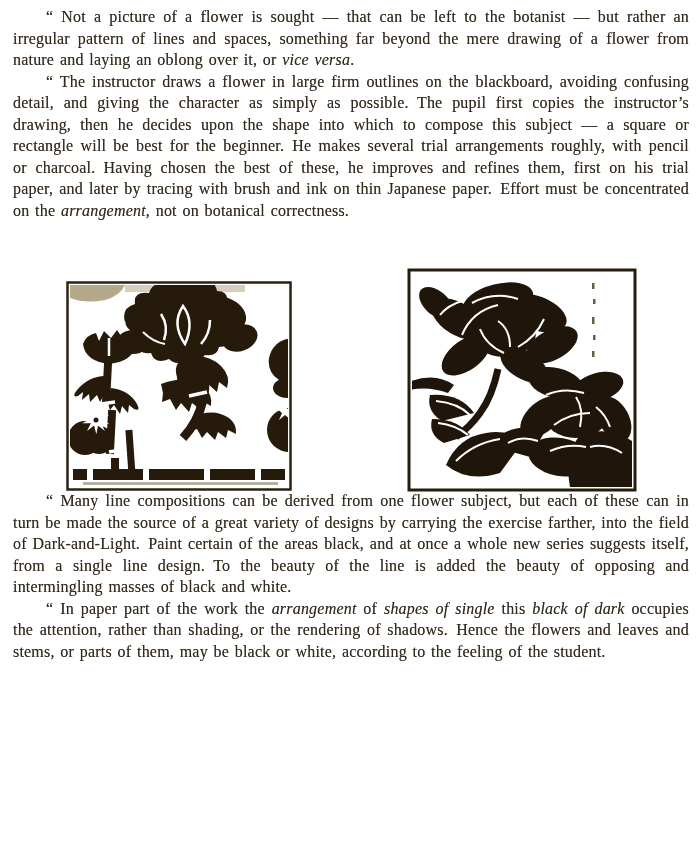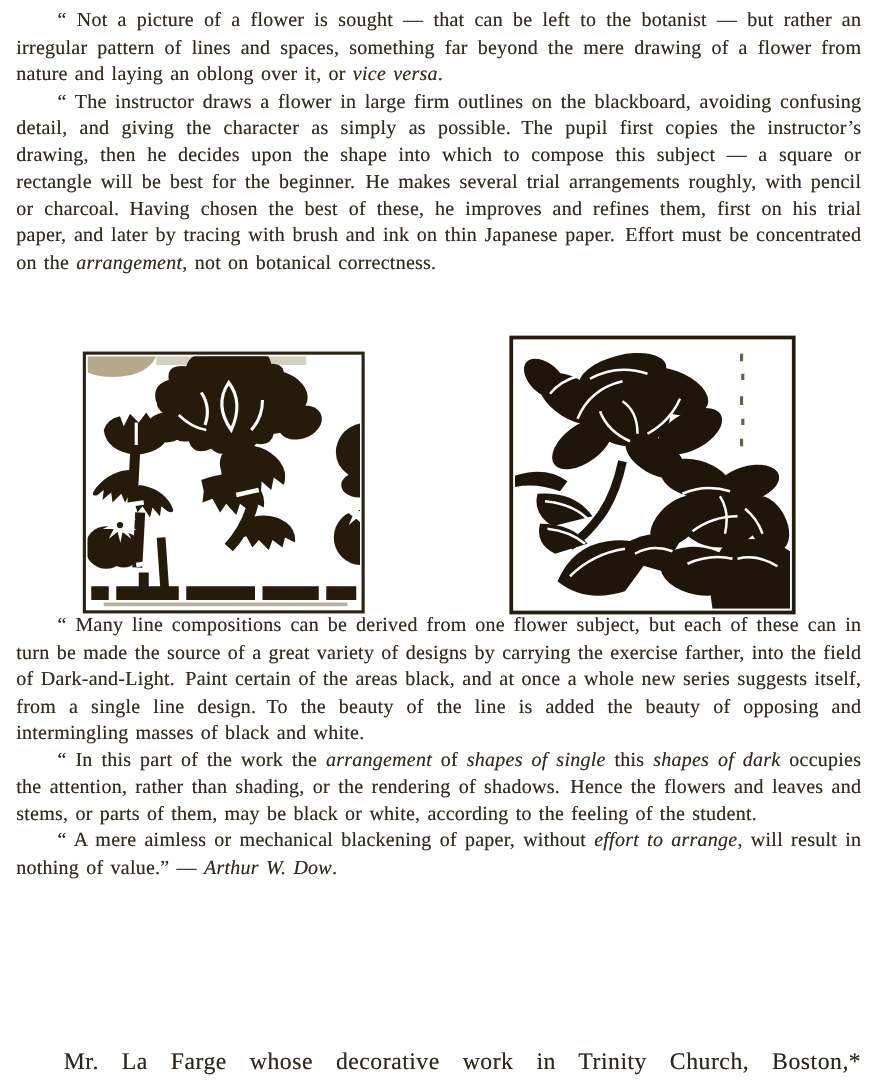--- a/index.html
+++ b/index.html
@@ -165,19 +165,17 @@
           <rect x="186" y="50" width="2.5" height="7"></rect>
           <rect x="187" y="68" width="2.5" height="5"></rect>
           <rect x="186" y="84" width="2.5" height="6"></rect>
         </g>
       </g>
     </svg>
   </figure>
 
   <div class="text-block tb2">
     <p class="body"><span>“ Many line compositions can be derived from one flower subject, but each of these can in turn be made the source of a great variety of designs by carrying the exercise farther, into the field of Dark-and-Light. Paint certain of the areas black, and at once a whole new series suggests itself, from a single line design. To the beauty of the line is added the beauty of opposing and intermingling masses of black and white.</span></p>
-    <p class="body"><span>“ In this part of the work the </span><i>arrangement</i><span> of </span><i>shapes of single</i><span> this </span><i>shapes of dark</i><span> occupies the attention, rather than shading, or the rendering of shadows. Hence the flowers and leaves and stems, or parts of them, may be black or white, according to the feeling of the student.</span></p>
-    <p class="body"><span>“ A mere aimless or mechanical blackening of paper, without </span><i>effort to arrange</i><span>, will result in nothing of value.” — </span><i>Arthur W. Dow</i><span>.</span></p>
+    <p class="body"><span>“ In paper part of the work the </span><i>arrangement</i><span> of </span><i>shapes of single</i><span> this </span><i>black of dark</i><span> occupies the attention, rather than shading, or the rendering of shadows. Hence the flowers and leaves and stems, or parts of them, may be black or white, according to the feeling of the student.</span></p>
   </div>
 
-  <p class="closing">Mr. La Farge whose decorative work in Trinity Church, Boston,*</p>
 
 </div>
 
 </body></html>

